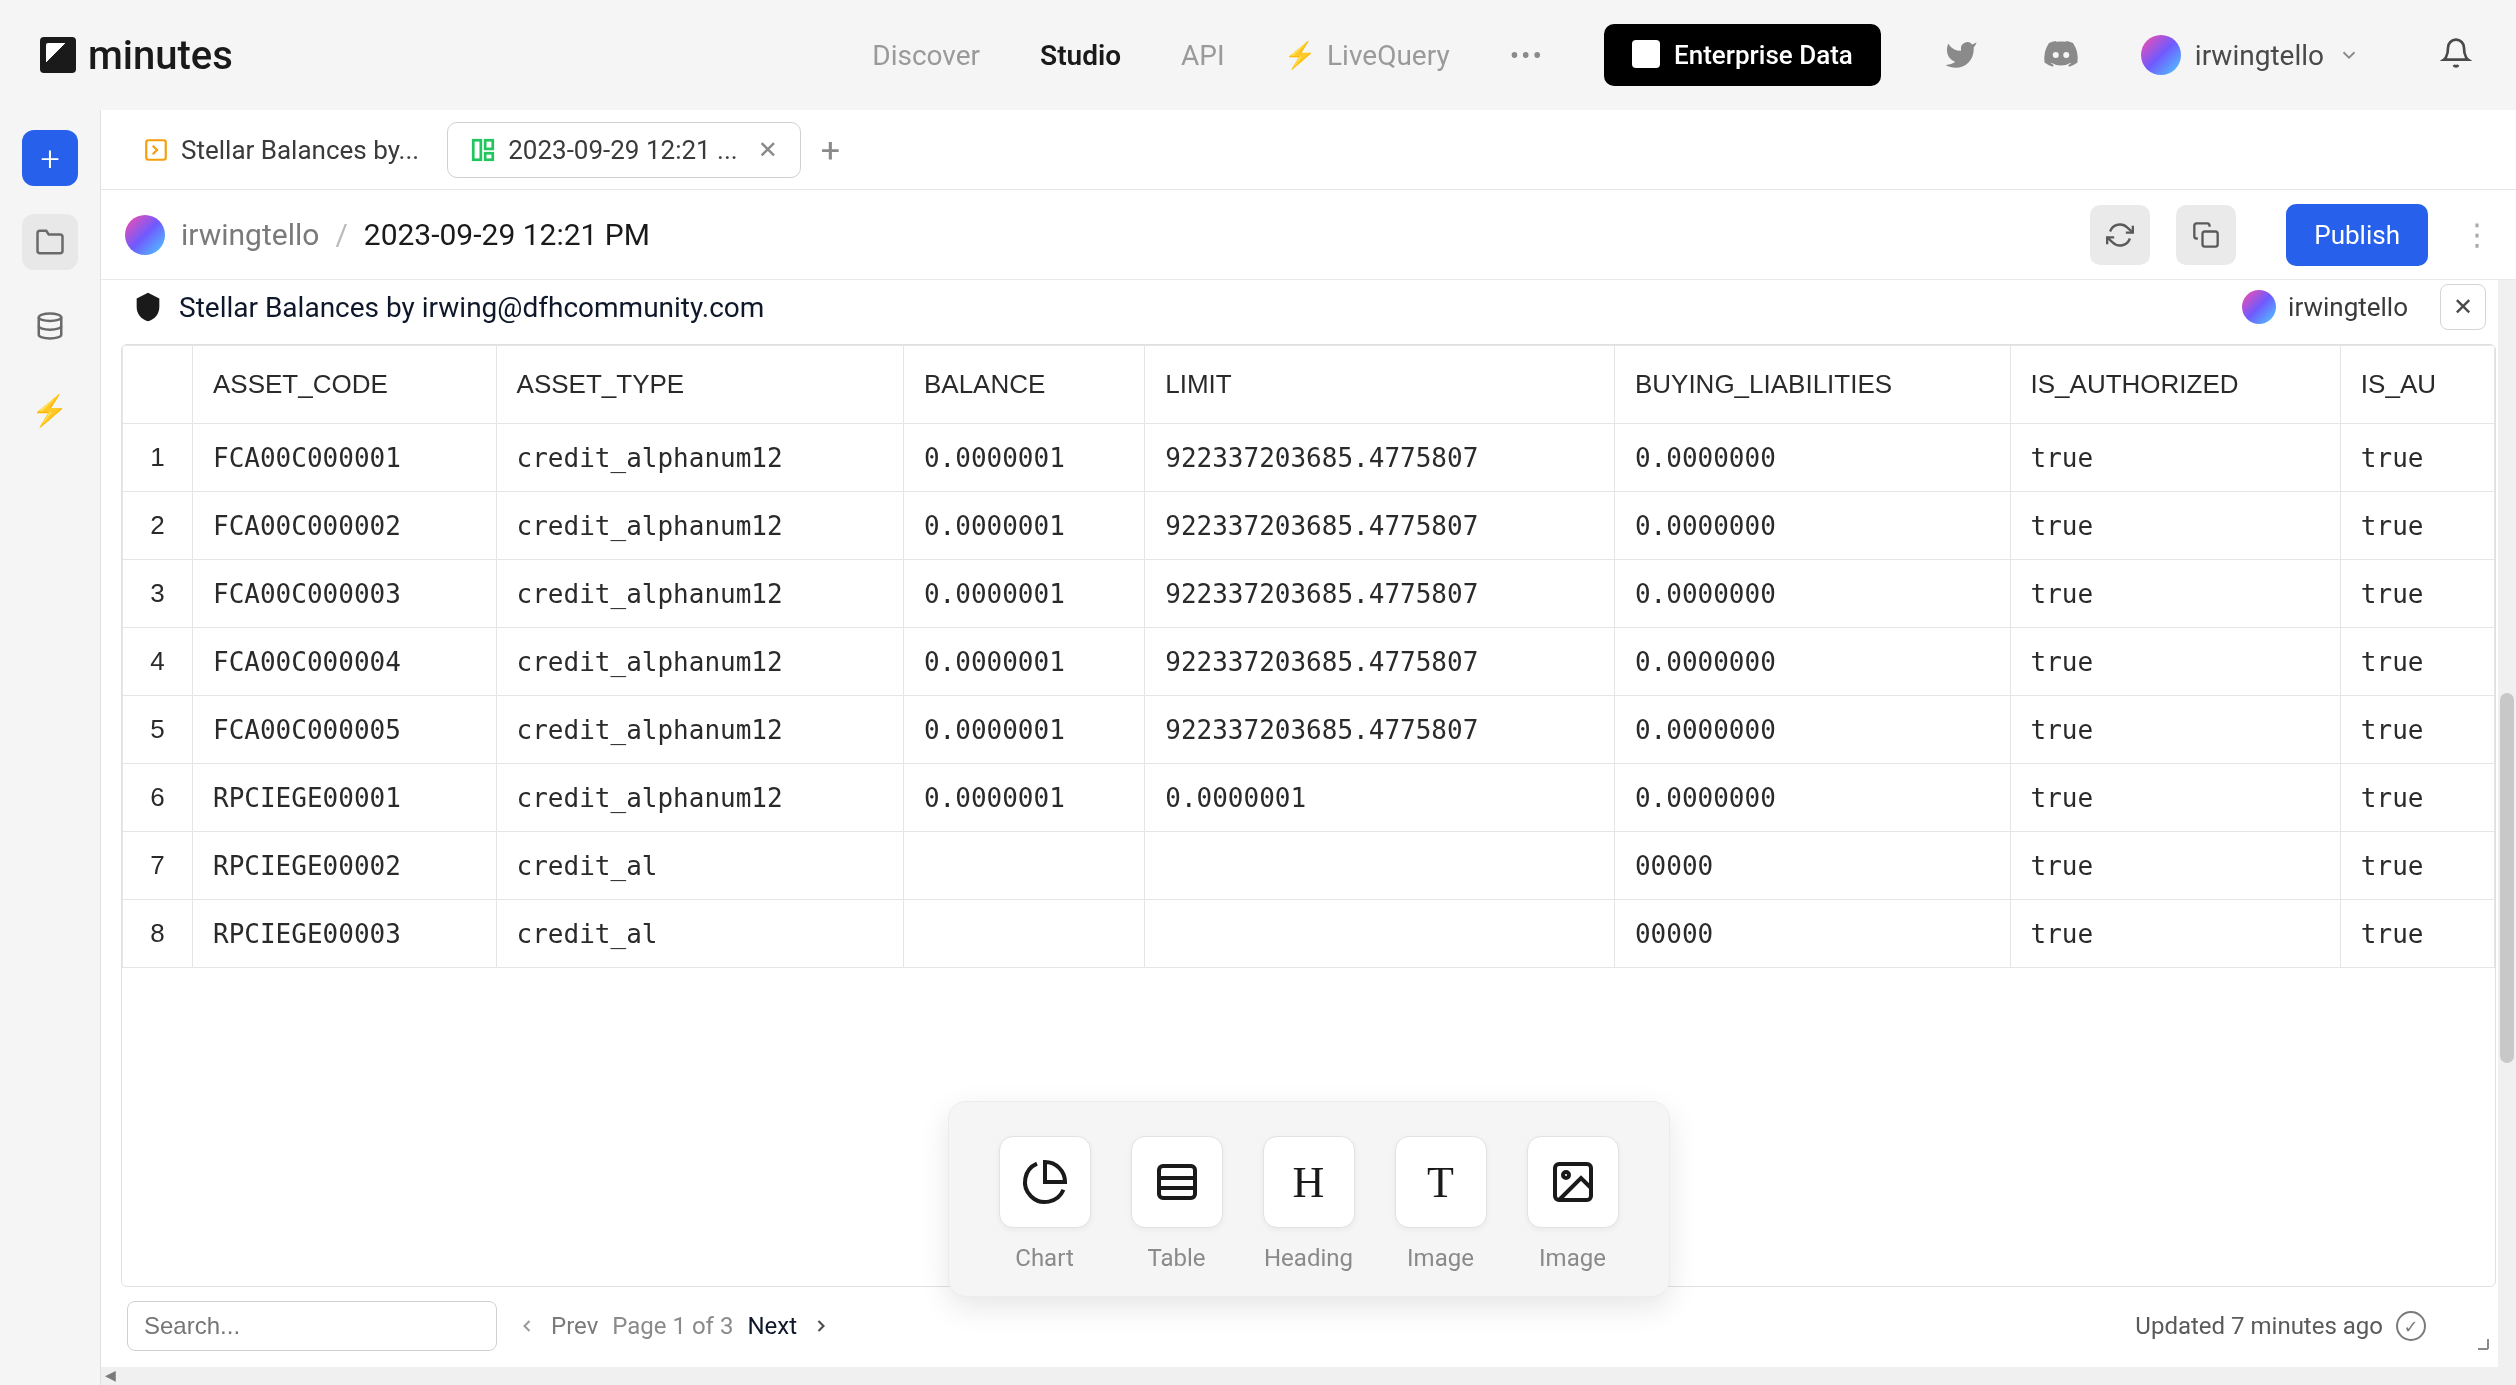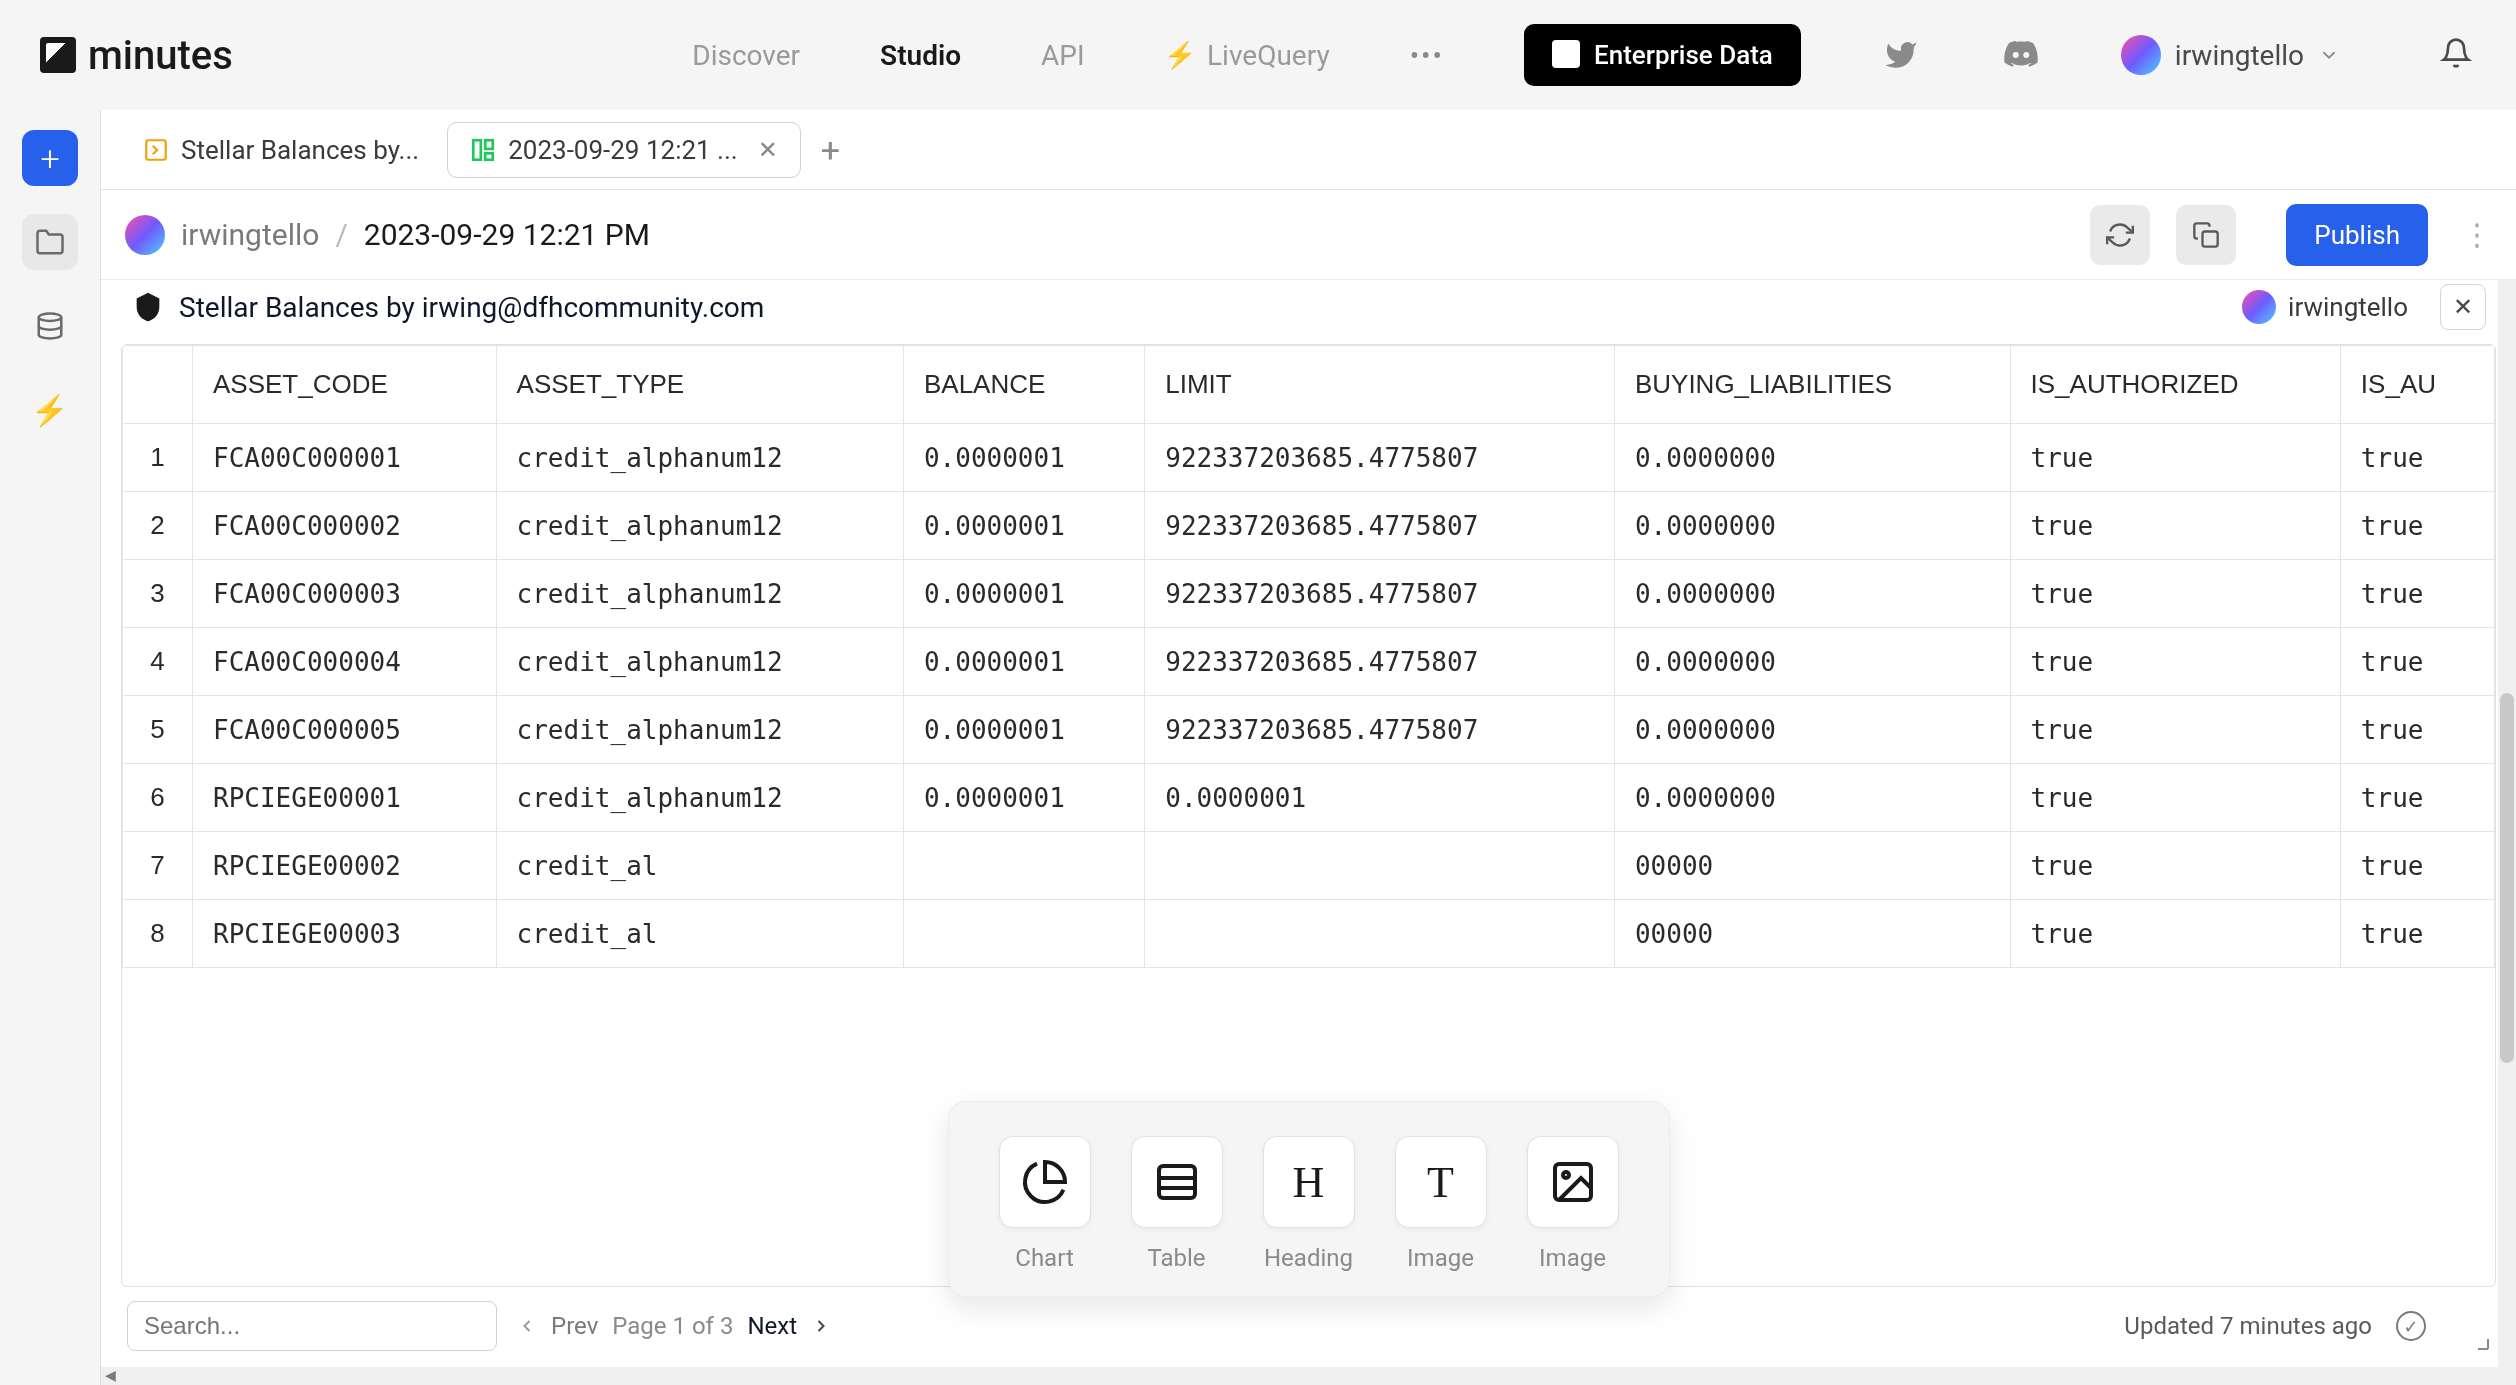--- a/index.html
+++ b/index.html
@@ -5,21 +5,21 @@
 *{box-sizing:border-box;margin:0;padding:0}
 body{font-family:-apple-system,BlinkMacSystemFont,"Segoe UI",Roboto,sans-serif;background:#f5f5f5;color:#1a1a1a;overflow:hidden}
 .app{display:flex;flex-direction:column;height:100vh;width:100vw}
 
 
 .topnav{display:flex;align-items:center;height:110px;padding:0 40px;background:#f5f5f5;gap:10px}
 .logo{display:flex;align-items:center;gap:12px;font-size:40px;font-weight:500;color:#1a1a1a}
 .logo-mark{width:36px;height:36px;background:#1a1a1a;border-radius:4px;position:relative}
 .logo-mark::before{content:"";position:absolute;inset:6px;background:linear-gradient(135deg,#fff 40%,transparent 40%);border-radius:2px}
 .nav-spacer{flex:1}
-.nav-links{display:flex;gap:80px;align-items:center;font-size:28px}
+.nav-links{display:flex;gap:60px;align-items:center;font-size:28px}
 .nav-link{color:#9a9a9a;cursor:pointer}
 .nav-link.active{color:#1a1a1a;font-weight:600}
 .nav-link.live{display:flex;align-items:center;gap:10px}
 .bolt{color:#ff9500;font-size:26px}
 .nav-more{color:#8a8a8a;font-size:28px;letter-spacing:2px;cursor:pointer}
 .enterprise{display:flex;align-items:flex-start;gap:14px;background:#000;color:#fff;padding:16px 28px;border-radius:10px;font-size:26px;font-weight:500;cursor:pointer}
 .enterprise-icon{width:28px;height:28px;background:#fff;border-radius:4px;position:relative}
 .social-icon{width:40px;height:40px;color:#8a8a8a;cursor:pointer;display:flex;align-items:center;justify-content:center}
 .user-chip{display:flex;align-items:center;gap:14px;cursor:pointer}
 .avatar{width:40px;height:40px;border-radius:50%;background:linear-gradient(135deg,#ff4da6,#6f5aff,#4dd0ff)}
@@ -72,21 +72,21 @@
 th{font-weight:500;height:78px;font-family:-apple-system,BlinkMacSystemFont,sans-serif}
 th:first-child,td:first-child{text-align:center;width:70px;font-family:-apple-system,BlinkMacSystemFont,sans-serif}
 
 .table-foot{display:flex;align-items:center;padding:14px 6px 6px;gap:20px;font-size:24px;color:#4a4a4a}
 .search{border:1px solid #d0d0d0;border-radius:8px;padding:10px 16px;font-size:24px;width:370px;color:#8a8a8a}
 .pager{display:flex;align-items:center;gap:14px}
 .pager-link{color:#7a7a7a;cursor:pointer}
 .pager-link.active{color:#0f172a}
 .pager-info{color:#8a8a8a}
 .foot-spacer{flex:1}
-.updated{color:#5a5a5a;display:flex;align-items:center;gap:24px}
+.updated{color:#5a5a5a;display:flex;align-items:center;gap:13px}
 .check-circ{width:30px;height:30px;border:2px solid #7a7a7a;border-radius:50%;display:flex;align-items:center;justify-content:center;font-size:18px;color:#7a7a7a}
 .resize-handle{width:24px;height:24px;align-self:flex-end;margin-left:20px}
 
 
 .float-tools{position:absolute;left:50%;transform:translateX(-50%);bottom:70px;display:flex;gap:40px;background:#f5f5f5;padding:34px 50px 24px;border-radius:18px;box-shadow:0 10px 30px rgba(0,0,0,.1);border:1px solid #ececec}
 .tool{display:flex;flex-direction:column;align-items:center;gap:16px;cursor:pointer}
 .tool-box{width:92px;height:92px;background:#fff;border:1px solid #e2e2e2;border-radius:14px;display:flex;align-items:center;justify-content:center;box-shadow:0 2px 6px rgba(0,0,0,.05)}
 .tool-label{font-size:24px;color:#8a8a8a}
 
 

